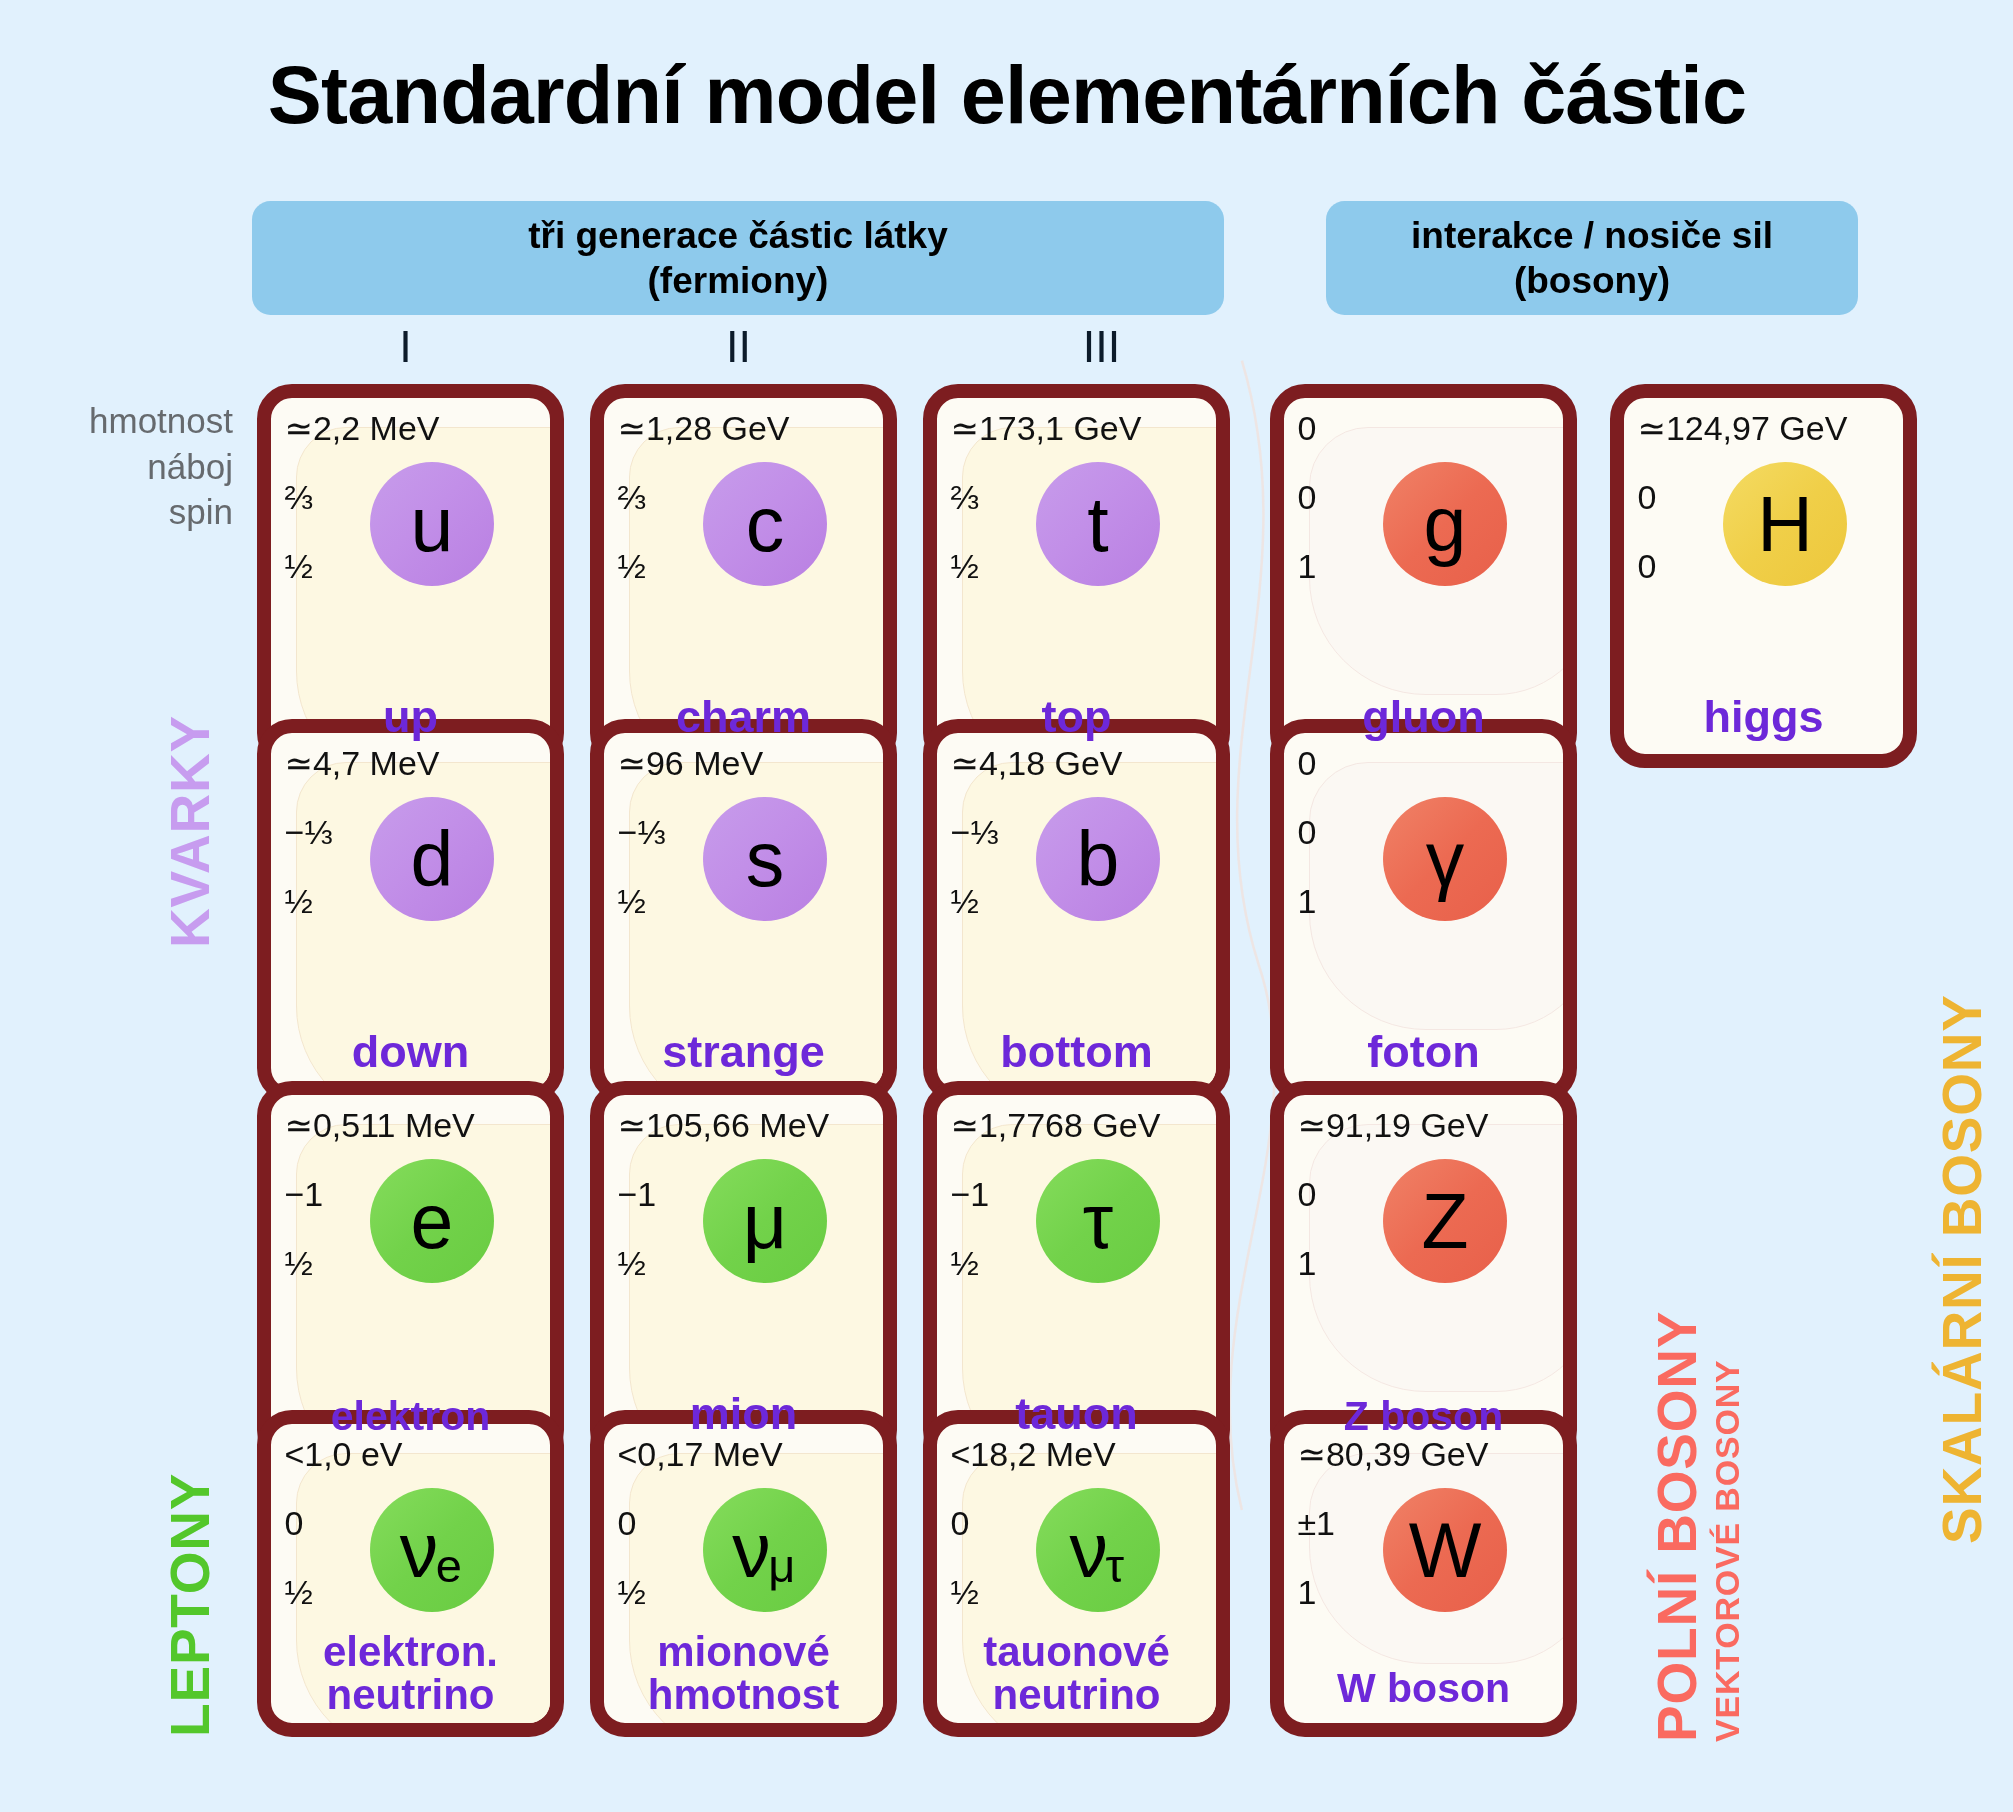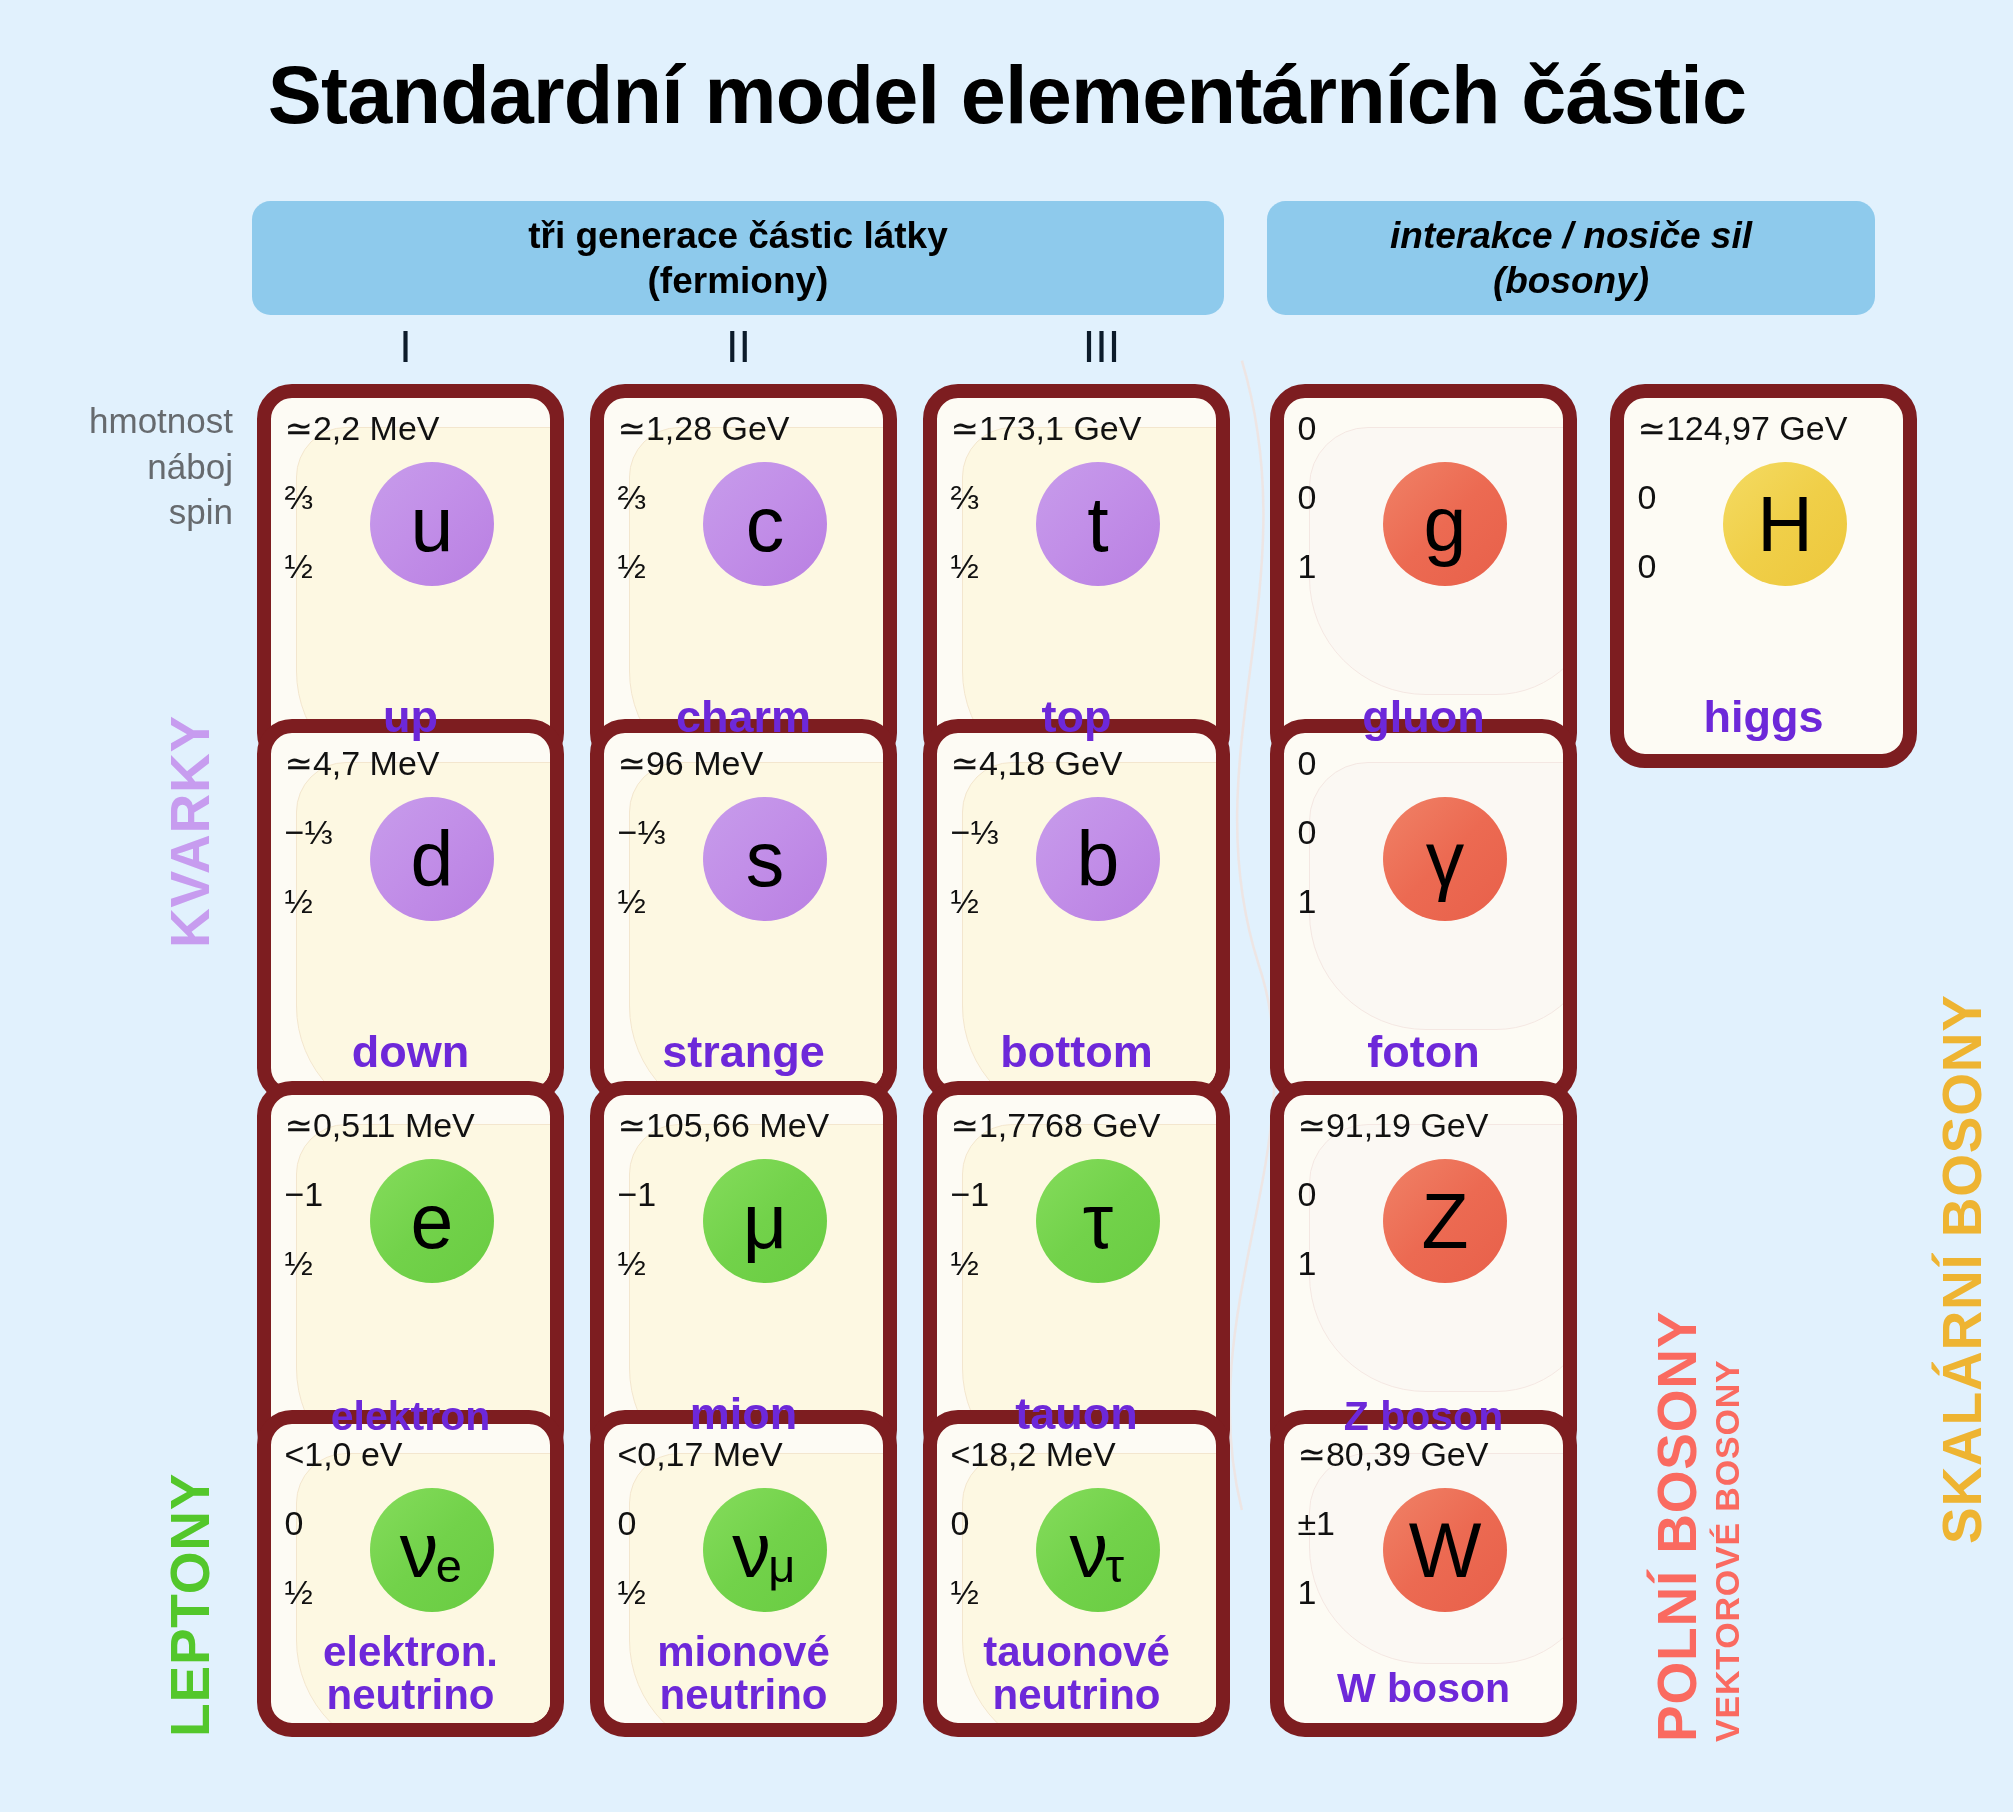--- a/index.html
+++ b/index.html
@@ -38,21 +38,21 @@
     font-weight: bold;
     font-size: 37px;
     line-height: 1.22;
     text-align: left;
     display: flex;
     flex-direction: column;
     align-items: center;
     justify-content: center;
   }
   #hdr-fermions { left: 252px; top: 201px; width: 972px; height: 114px; }
-  #hdr-bosons   { left: 1267px; top: 201px; width: 608px; height: 114px; font-style: italic; }
+  #hdr-bosons   { left: 1326px; top: 201px; width: 532px; height: 114px; }
 
   
   .gen {
     position: absolute;
     top: 321px;
     font-family: "Liberation Sans", sans-serif;
     font-weight: normal;
     font-size: 45px;
     color: #0c1b2a;
     text-align: center;
@@ -420,21 +420,21 @@
     <div class="stats">
       <div class="stat-mass">&lt;0,17 MeV</div>
       <div class="stat-charge">0</div>
       <div class="stat-spin">½</div>
     </div>
     <div class="orb lepton">
       <span class="sym">ν</span>
         <span class="sub">μ</span>
     </div>
     <div class="pname two-line">mionové
-neutrino</div>
+hmotnost</div>
   </div>
 
   <div class="card c3 r4">
     <div class="inner-wash"></div>
     <div class="stats">
       <div class="stat-mass">&lt;18,2 MeV</div>
       <div class="stat-charge">0</div>
       <div class="stat-spin">½</div>
     </div>
     <div class="orb lepton">

